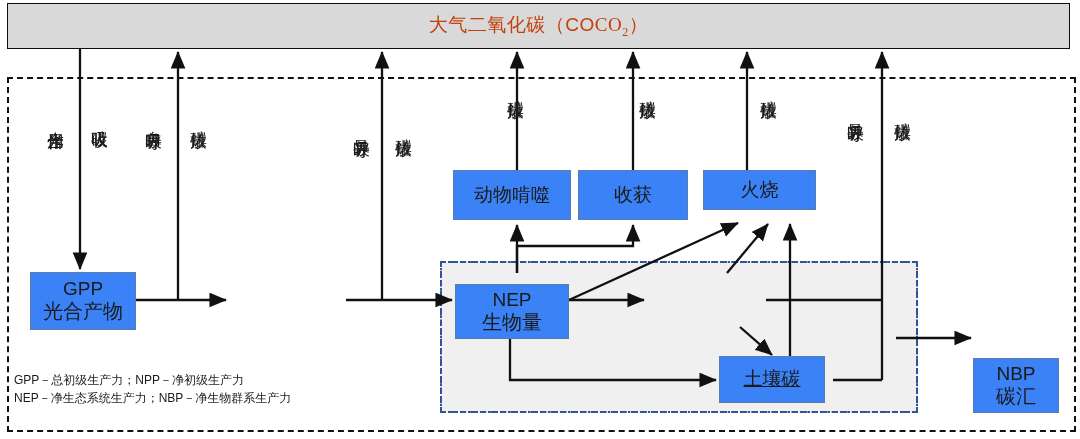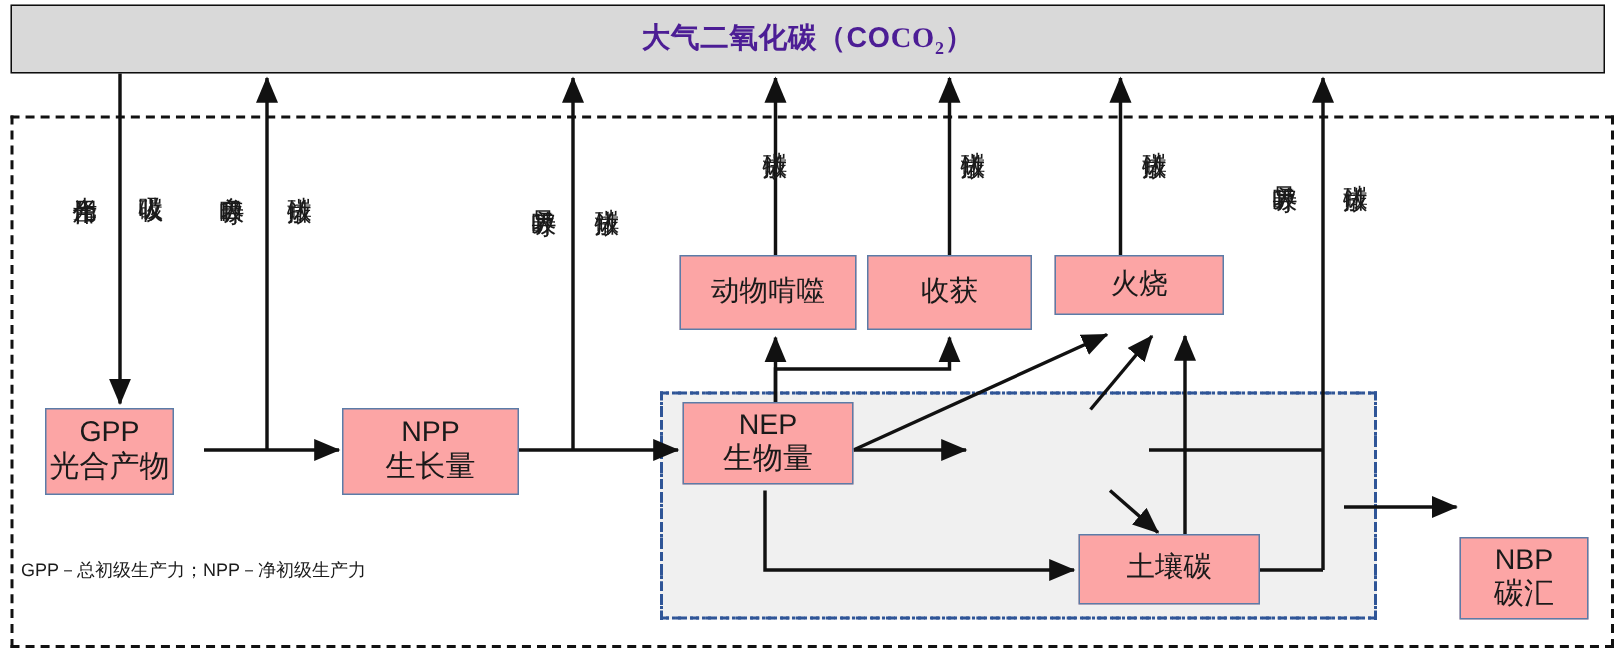--- a/index.html
+++ b/index.html
@@ -23,22 +23,22 @@
     position:absolute;
     left:7px; top:3px;
     width:1063px; height:46px;
     background:#d9d9d9;
     border:1.6px solid #0d0d0d;
     box-sizing:border-box;
     display:flex;align-items:center;justify-content:center;
   }
   .atm-text{
     font-size:19px;
-    color:#4c1d95;
-    font-weight:bold;
+    color:#c2410c;
+    font-weight:normal;
     letter-spacing:.5px;
     white-space:nowrap;
   }
   .atm-text .sub{font-size:12px;vertical-align:sub;}
   .atm-text .co2{font-family:"Liberation Serif","DejaVu Serif",serif;}
   
   .eco-frame{
     position:absolute;
     left:7px; top:77px;
     width:1069px; height:355px;
@@ -57,21 +57,21 @@
   }
   .blue-frame::before{
     content:"";
     position:absolute;left:-2.2px;top:-2.2px;right:-2.2px;bottom:-2.2px;
     border:2.2px dotted #2f5597;
     pointer-events:none;
   }
   
   .box{
     position:absolute;
-    background:#fca5a5;
+    background:#3b82f6;
     border:1.3px solid #5b7ca8;
     box-sizing:border-box;
     display:flex;
     flex-direction:column;
     align-items:center;
     justify-content:center;
     color:#1a1a1a;
     line-height:1.18;
     text-align:center;
   }
@@ -157,49 +157,45 @@
       <path d="M510,327 L510,380 L716,380" marker-end="url(#ah)"></path>
 
       <path d="M766,300 L882,300"></path>
 
       <path d="M833,380 L882,380"></path>
 
       <path d="M896,338 L971,338" marker-end="url(#ah)"></path>
     </g>
   </svg>
 
-  <div class="box" style="left:30px;top:272px;width:86px;height:58px;">
+  <div class="box" style="left:30px;top:272px;width:106px;height:58px;">
     <span class="l1">GPP</span>
     <span class="l2">光合产物</span>
   </div>
 
-  <div class="box" style="left:228px;top:272px;width:118px;height:58px;">
-    <span class="l1">NPP</span>
-    <span class="l2">生长量</span>
-  </div>
 
   <div class="box one-line" style="left:453px;top:170px;width:118px;height:50px;">
     <span class="l1">动物啃噬</span>
   </div>
 
   <div class="box one-line" style="left:578px;top:170px;width:110px;height:50px;">
     <span class="l1">收获</span>
   </div>
 
   <div class="box one-line" style="left:703px;top:170px;width:113px;height:40px;">
     <span class="l1">火烧</span>
   </div>
 
-  <div class="box" style="left:455px;top:268px;width:114px;height:55px;">
+  <div class="box" style="left:455px;top:284px;width:114px;height:55px;">
     <span class="l1">NEP</span>
     <span class="l2">生物量</span>
   </div>
 
 
-  <div class="box one-line" style="left:719px;top:356px;width:121px;height:47px;">
+  <div class="box one-line" style="left:719px;top:356px;width:106px;height:47px;text-decoration:underline;">
     <span class="l1">土壤碳</span>
   </div>
 
   <div class="box" style="left:973px;top:310px;width:86px;height:55px;margin-top:48px;">
     <span class="l1">NBP</span>
     <span class="l2">碳汇</span>
   </div>
 
   <div class="vlabel" style="left:44px;top:118px;">光合作用</div>
   <div class="vlabel" style="left:88px;top:118px;">碳吸收</div>
@@ -211,15 +207,16 @@
 
   <div class="vlabel" style="left:504px;top:88px;">碳排放</div>
   <div class="vlabel" style="left:636px;top:88px;">碳排放</div>
   <div class="vlabel" style="left:757px;top:88px;">碳排放</div>
 
   <div class="vlabel" style="left:844px;top:110px;">异养呼吸</div>
   <div class="vlabel" style="left:891px;top:110px;">碳排放</div>
 
   <div class="legend">
     <div>GPP－总初级生产力；NPP－净初级生产力</div>
+    <div>NEP－净生态系统生产力；NBP－净生物群系生产力</div>
   </div>
 
 </div>
 
 </body></html>

